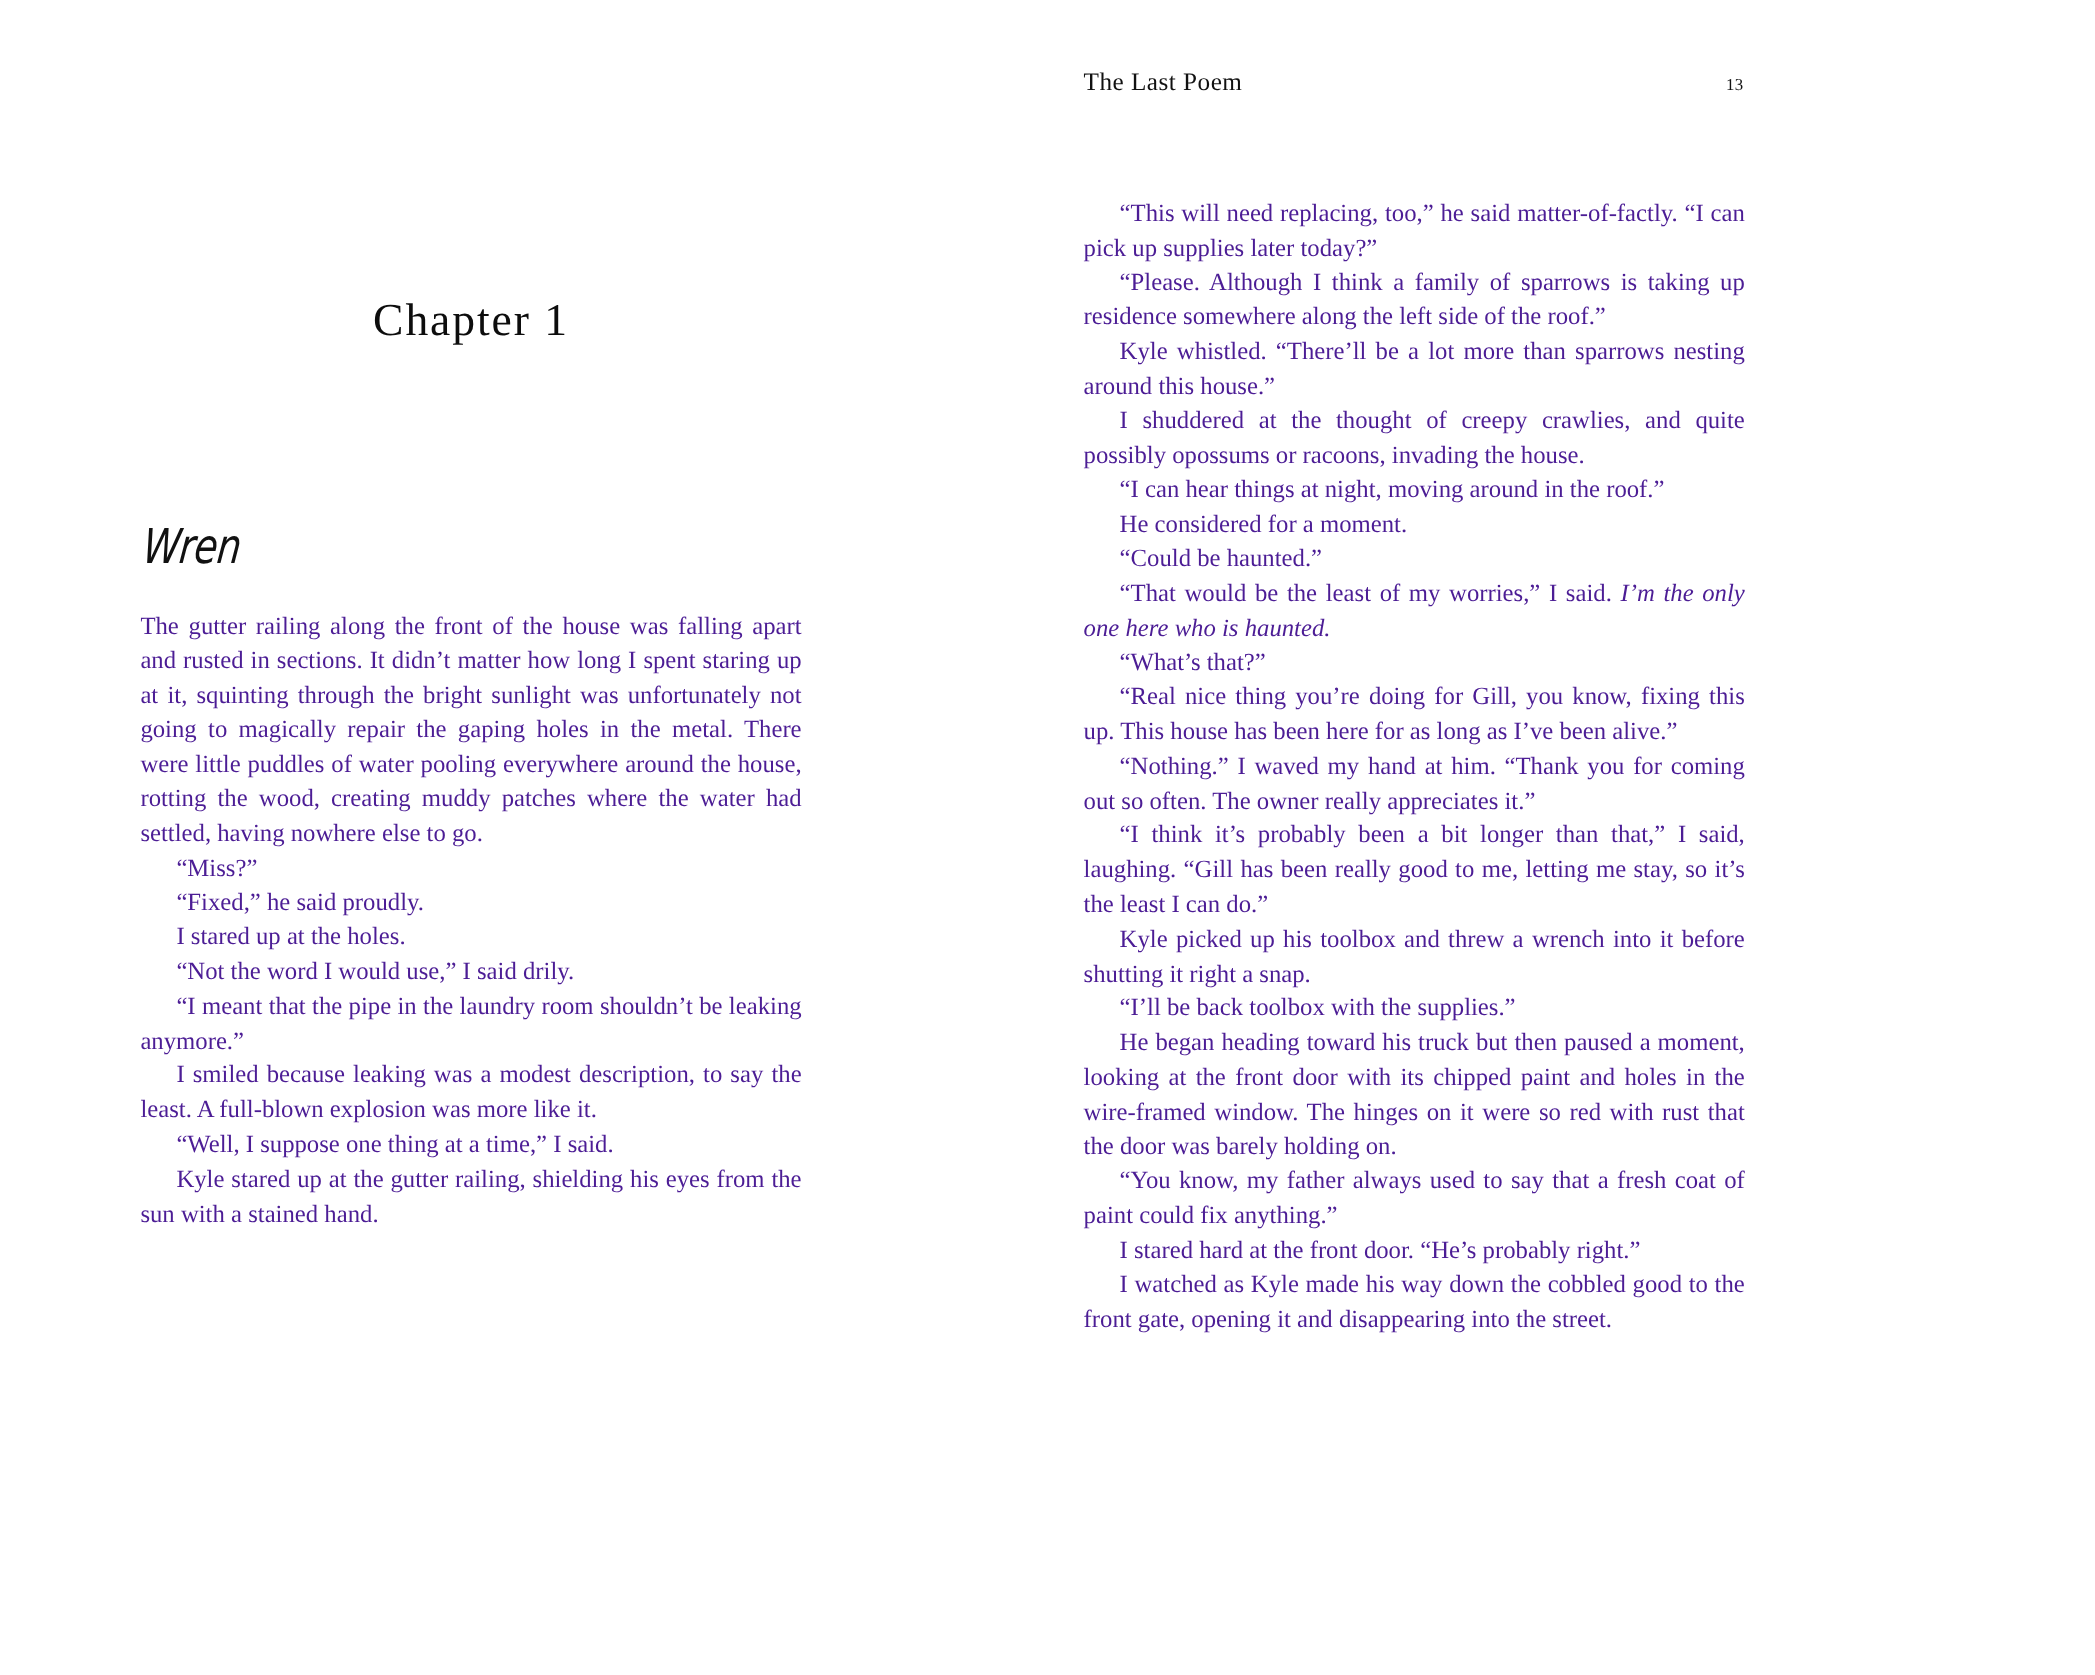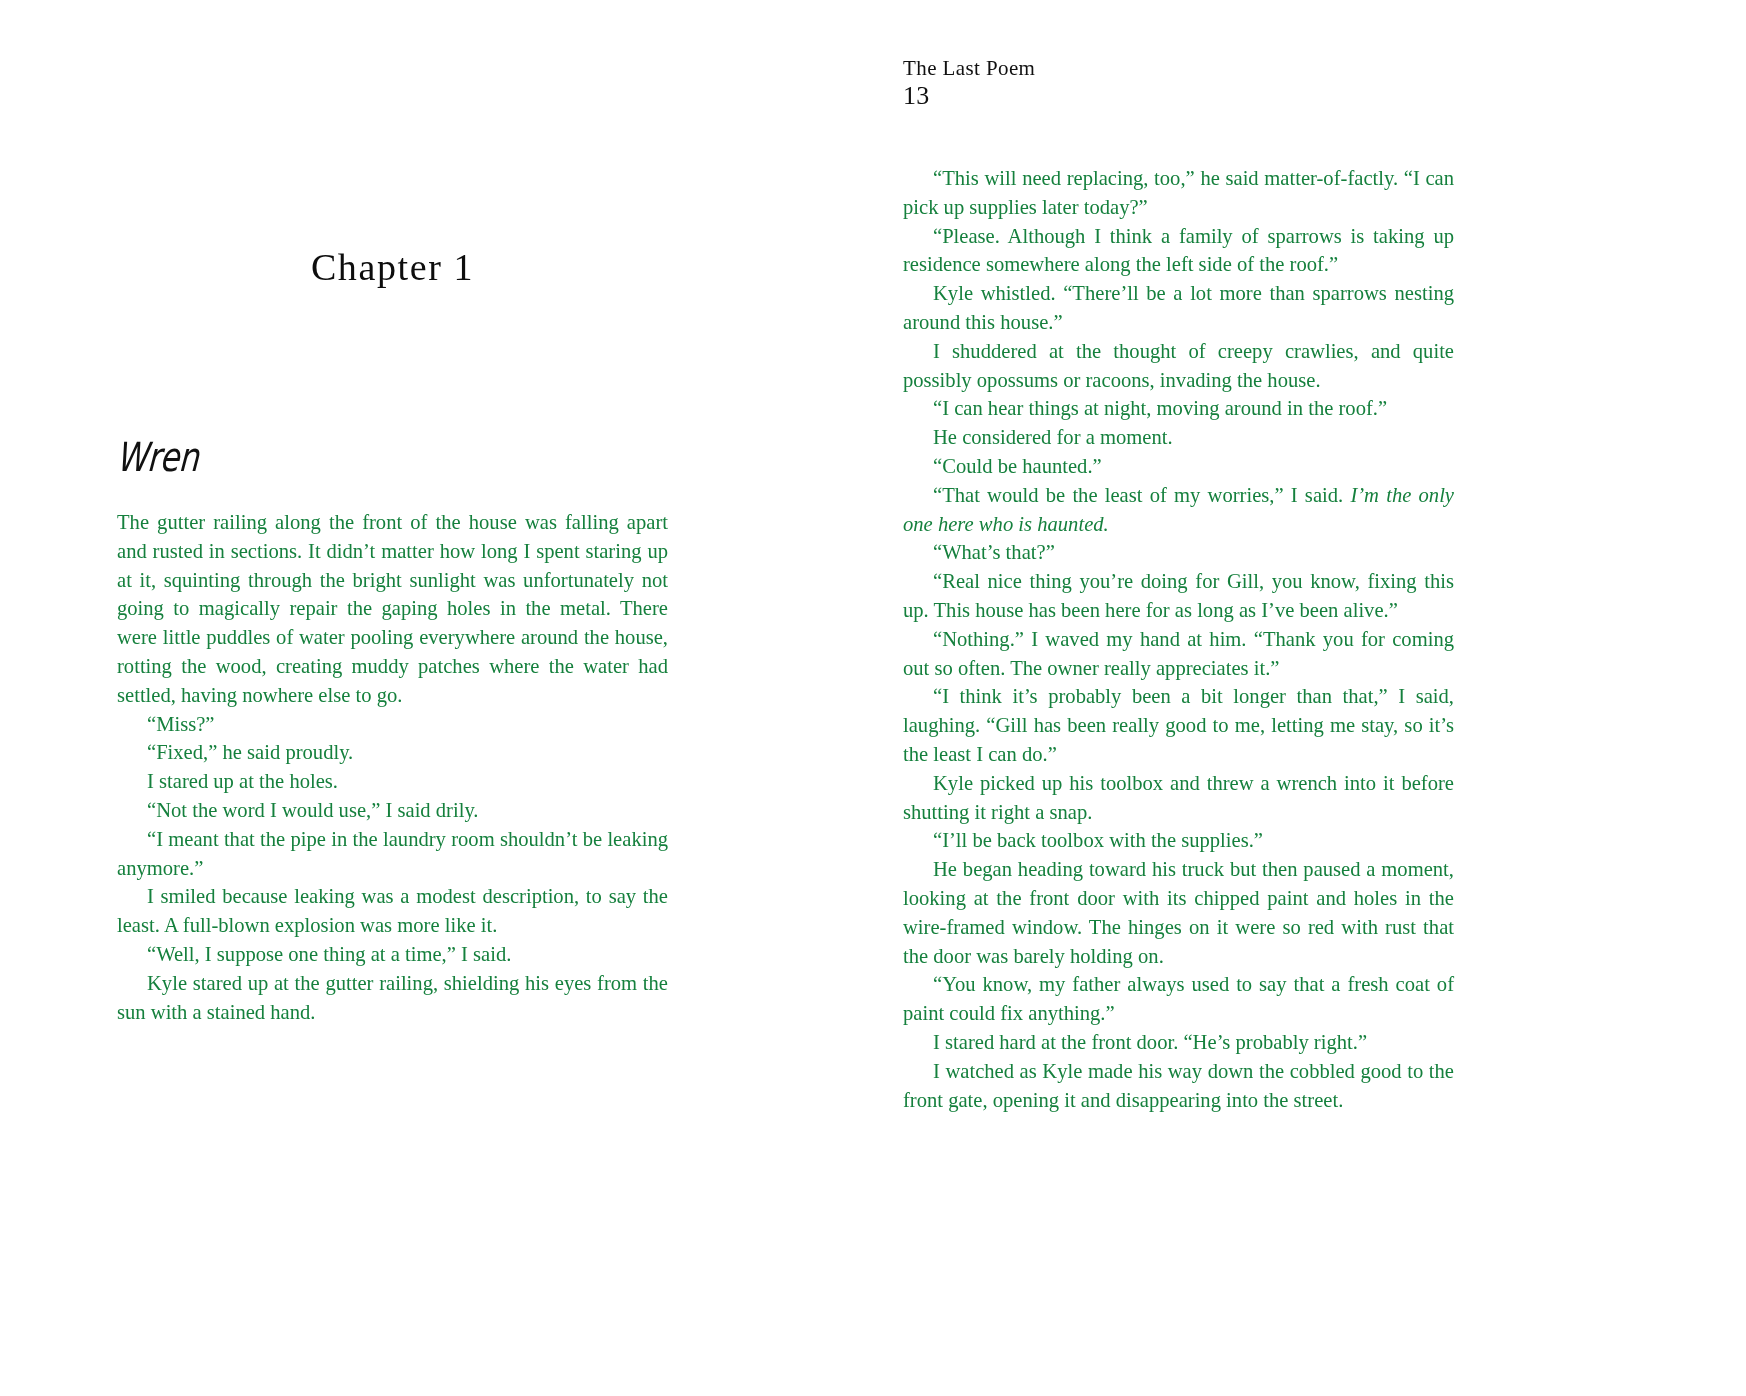--- a/index.html
+++ b/index.html
@@ -26,30 +26,29 @@
   
   .running-head {
     position: absolute;
     top: 56px;
     left: 903px;
     width: 550px;
     height: 30px;
     display: flex;
     align-items: baseline;
     justify-content: space-between;
-    flex-direction: column;
   }
   .running-head .head-title {
     font-size: 21px;
     letter-spacing: 0.4px;
     color: #111111;
     white-space: nowrap;
   }
   .running-head .head-folio {
-    font-size: 26px;
+    font-size: 14px;
     color: #111111;
     letter-spacing: 0.3px;
   }
 
   
   .chapter-head {
     position: absolute;
     left: 117px;
     top: 243px;
     width: 551px;
@@ -79,21 +78,21 @@
   }
 
   
   .prose {
     position: absolute;
     width: 551px;
     font-size: 20.6px;
     line-height: 28.8px;
     text-align: justify;
     text-justify: inter-word;
-    color: #15803d;
+    color: #4c1d95;
     hyphens: none;
   }
   .prose-left  { left: 117px; top: 508px; }
   .prose-right { left: 903px; top: 164px; }
 
   .prose p {
     margin: 0;
     text-indent: 0;
   }
   .prose p.indent {

